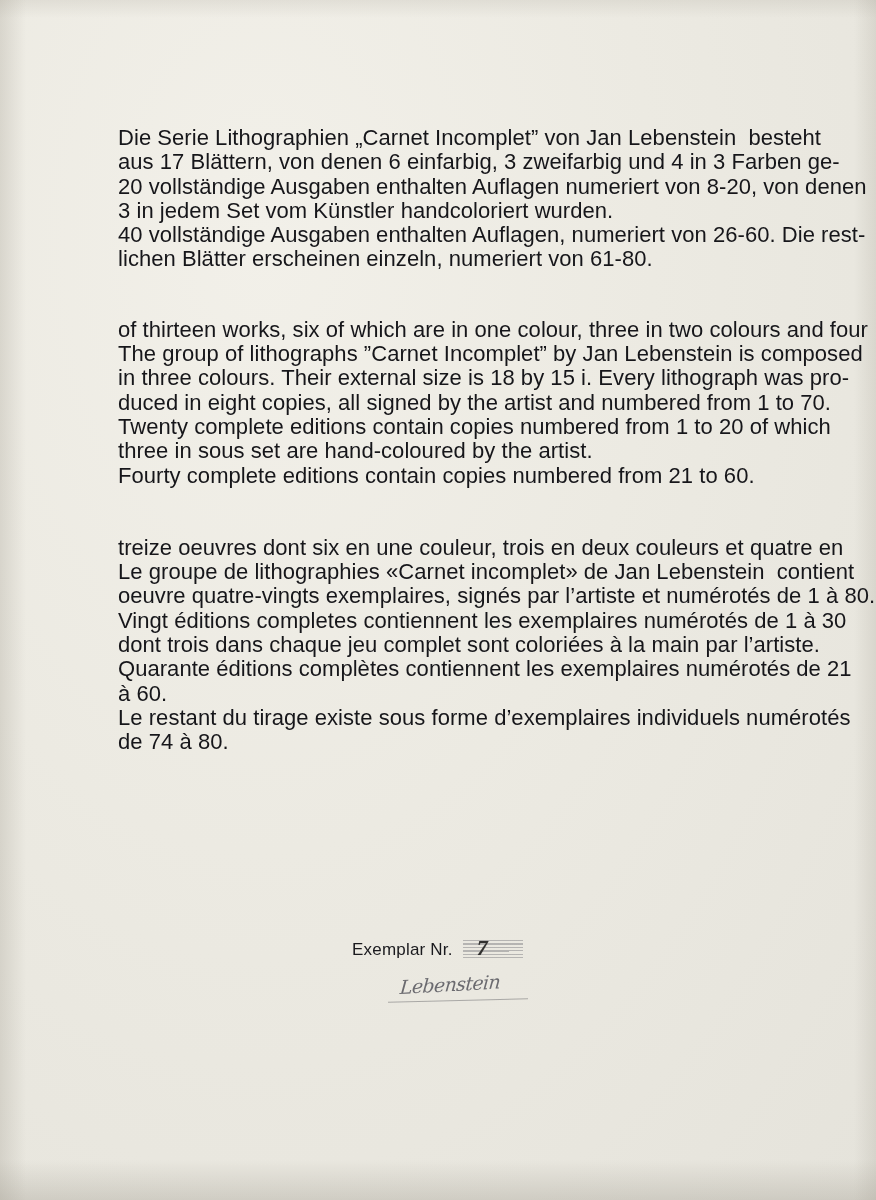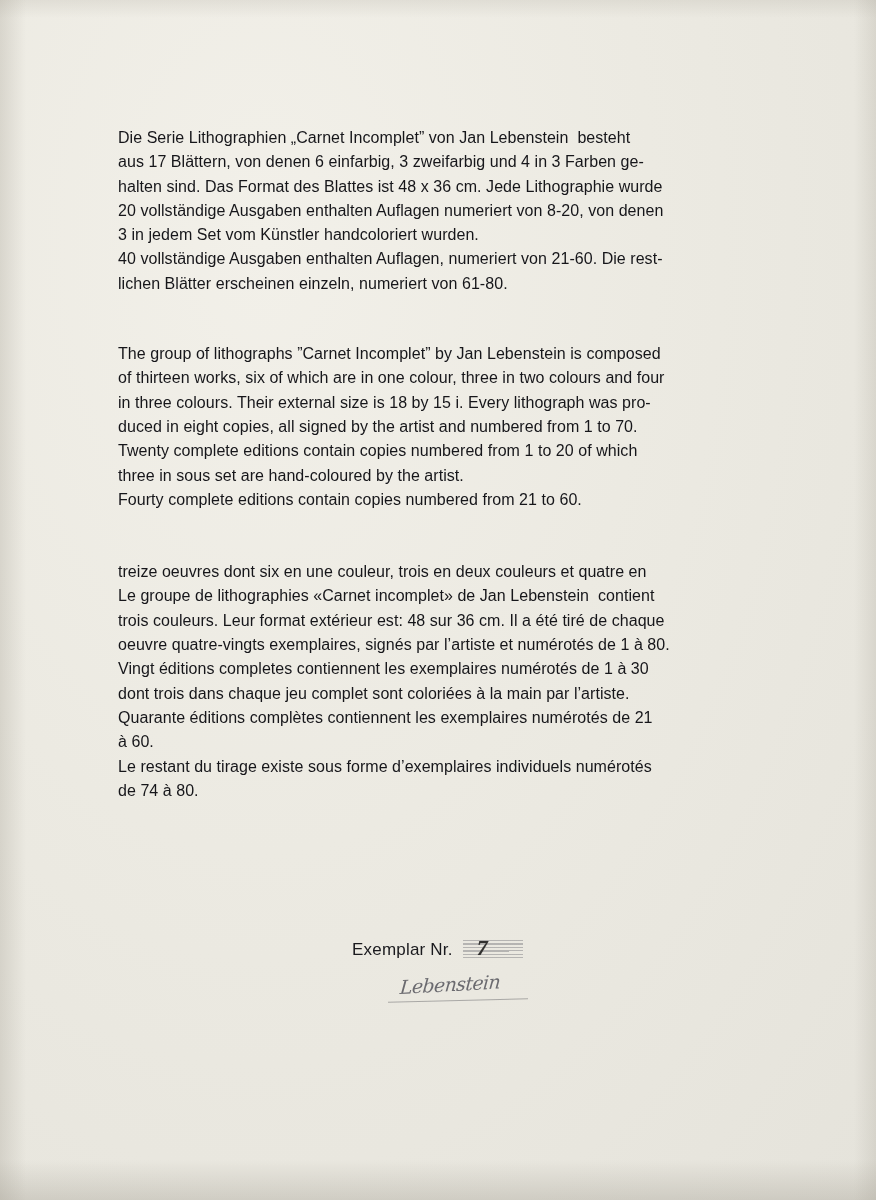--- a/index.html
+++ b/index.html
@@ -34,21 +34,21 @@
     pointer-events: none;
   }
   .text-column {
     position: absolute;
     left: 118px;
     top: 126px;
     width: 640px;
   }
   .block {
     color: #16161a;
-    font-size: 16px;
+    font-size: 22px;
     line-height: 24.3px;
     letter-spacing: 0.05px;
     margin: 0 0 0 0;
   }
   .block p {
     margin: 0;
     white-space: pre;
   }
   .block.german {
     text-align: left;
@@ -120,45 +120,43 @@
 </head>
 <body>
 
 <div class="page">
 
   <div class="text-column">
 
     <div class="block german">
       <p>Die Serie Lithographien „Carnet Incomplet” von Jan Lebenstein  besteht</p>
       <p>aus 17 Blättern, von denen 6 einfarbig, 3 zweifarbig und 4 in 3 Farben ge-</p>
-      <p>halten sind. Das Format des Blattes ist 48 x 36 cm. Jede Lithographie wurde</p>
       <p>20 vollständige Ausgaben enthalten Auflagen numeriert von 8-20, von denen</p>
       <p>3 in jedem Set vom Künstler handcoloriert wurden.</p>
-      <p>40 vollständige Ausgaben enthalten Auflagen, numeriert von 21-60. Die rest-</p>
+      <p>40 vollständige Ausgaben enthalten Auflagen, numeriert von 26-60. Die rest-</p>
       <p>lichen Blätter erscheinen einzeln, numeriert von 61-80.</p>
     </div>
 
     <div class="gap-1"></div>
 
     <div class="block english">
+      <p>of thirteen works, six of which are in one colour, three in two colours and four</p>
       <p>The group of lithographs ”Carnet Incomplet” by Jan Lebenstein is composed</p>
-      <p>of thirteen works, six of which are in one colour, three in two colours and four</p>
       <p>in three colours. Their external size is 18 by 15 i. Every lithograph was pro-</p>
       <p>duced in eight copies, all signed by the artist and numbered from 1 to 70.</p>
       <p>Twenty complete editions contain copies numbered from 1 to 20 of which</p>
       <p>three in sous set are hand-coloured by the artist.</p>
       <p>Fourty complete editions contain copies numbered from 21 to 60.</p>
     </div>
 
     <div class="gap-2"></div>
 
     <div class="block french">
       <p>treize oeuvres dont six en une couleur, trois en deux couleurs et quatre en</p>
       <p>Le groupe de lithographies «Carnet incomplet» de Jan Lebenstein  contient</p>
-      <p>trois couleurs. Leur format extérieur est: 48 sur 36 cm. Il a été tiré de chaque</p>
       <p>oeuvre quatre-vingts exemplaires, signés par l’artiste et numérotés de 1 à 80.</p>
       <p>Vingt éditions completes contiennent les exemplaires numérotés de 1 à 30</p>
       <p>dont trois dans chaque jeu complet sont coloriées à la main par l’artiste.</p>
       <p>Quarante éditions complètes contiennent les exemplaires numérotés de 21</p>
       <p>à 60.</p>
       <p>Le restant du tirage existe sous forme d’exemplaires individuels numérotés</p>
       <p>de 74 à 80.</p>
     </div>
 
   </div>

